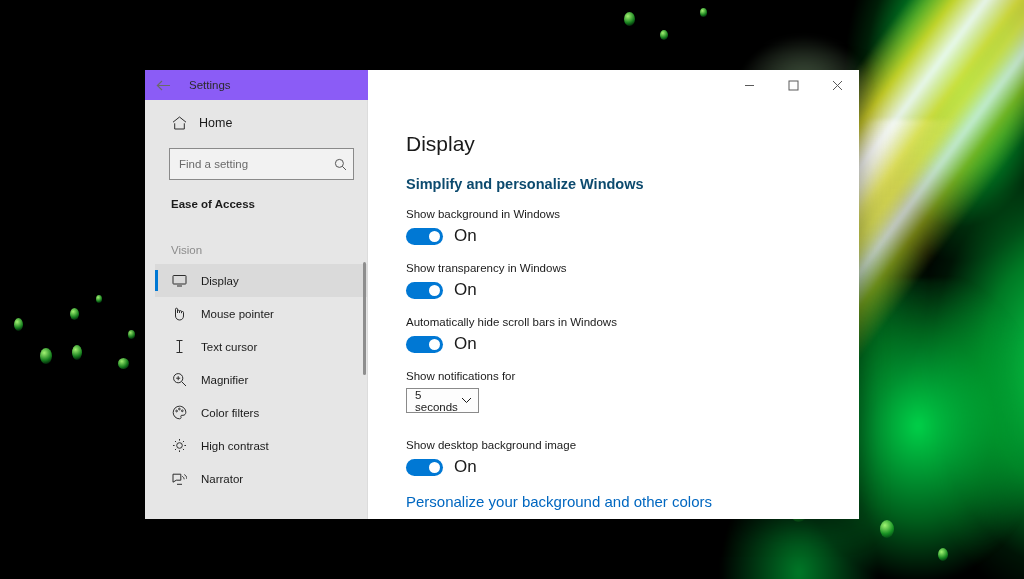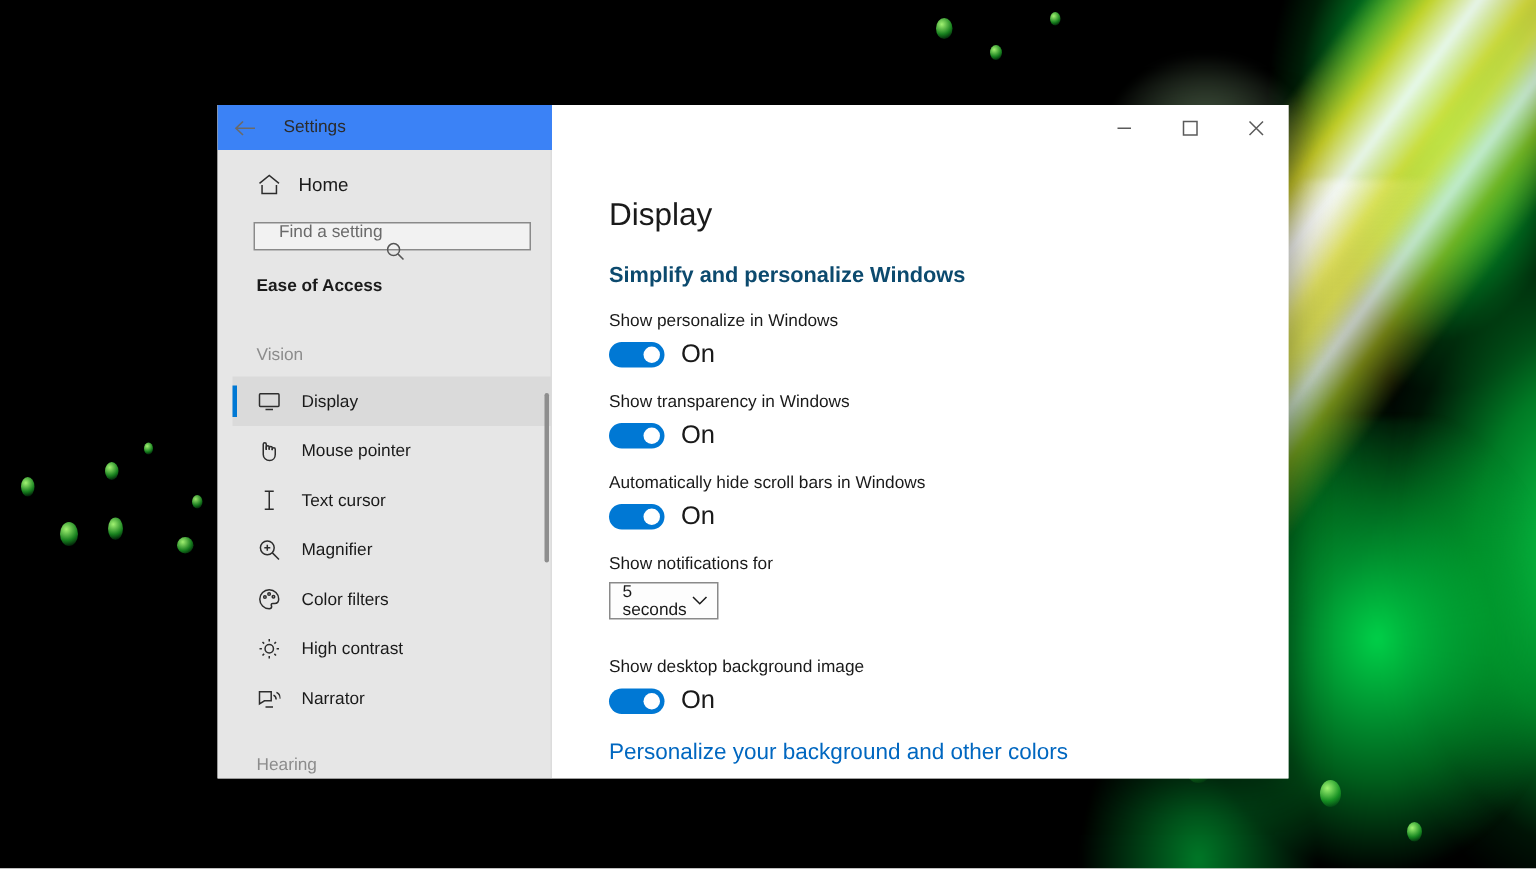--- a/index.html
+++ b/index.html
@@ -83,21 +83,21 @@
     height: 30px;
     display: flex;
     align-items: stretch;
     flex: 0 0 auto;
     background: #e6e6e6;
   }
   .titlebar-left {
     width: 223px;
     display: flex;
     align-items: center;
-    background: #3b82f6;
+    background: #8b5cf6;
   }
   .back-btn {
     width: 36px; height: 30px;
     display: flex; align-items: center; justify-content: center;
     color: #6a6a6a;
   }
   .back-btn svg { display: block; }
   .app-title {
     font-size: 11.5px;
     color: #2b2b2b;
@@ -131,26 +131,25 @@
   .home-row {
     display: flex; align-items: center;
     height: 34px;
     padding-left: 16px;
     gap: 12px;
     color: #1a1a1a;
     font-size: 12.5px;
   }
   .search-wrap { padding: 8px 14px 0 14px; }
   .search-box {
-    height: 19px;
+    height: 32px;
     background: #f2f2f2;
     border: 1px solid #8a8a8a;
     display: flex; align-items: center;
     padding: 0 6px 0 9px;
-    flex-direction: column;
   }
   .search-box input {
     flex: 1;
     border: 0; outline: 0; background: transparent;
     font-family: "Liberation Sans", sans-serif;
     font-size: 11.5px;
     color: #3b3b3b;
   }
   .search-box input::placeholder { color: #6a6a6a; }
   .search-ico { color: #555; display: flex; }
@@ -438,21 +437,21 @@
         <div class="sb-scroll"></div>
         <div class="sb-divider"></div>
       </div>
 
       <div class="content">
 
         <h1 class="page-title">Display</h1>
         <h2 class="sub-head">Simplify and personalize Windows</h2>
 
         <div>
-          <div class="field-label">Show personalize in Windows</div>
+          <div class="field-label">Show background in Windows</div>
           <div class="toggle-row">
             <div class="toggle">
                 <div class="knob"></div>
               </div>
             <span class="toggle-state">On</span>
           </div>
         </div>
 
         <div>
           <div class="field-label">Show transparency in Windows</div>

